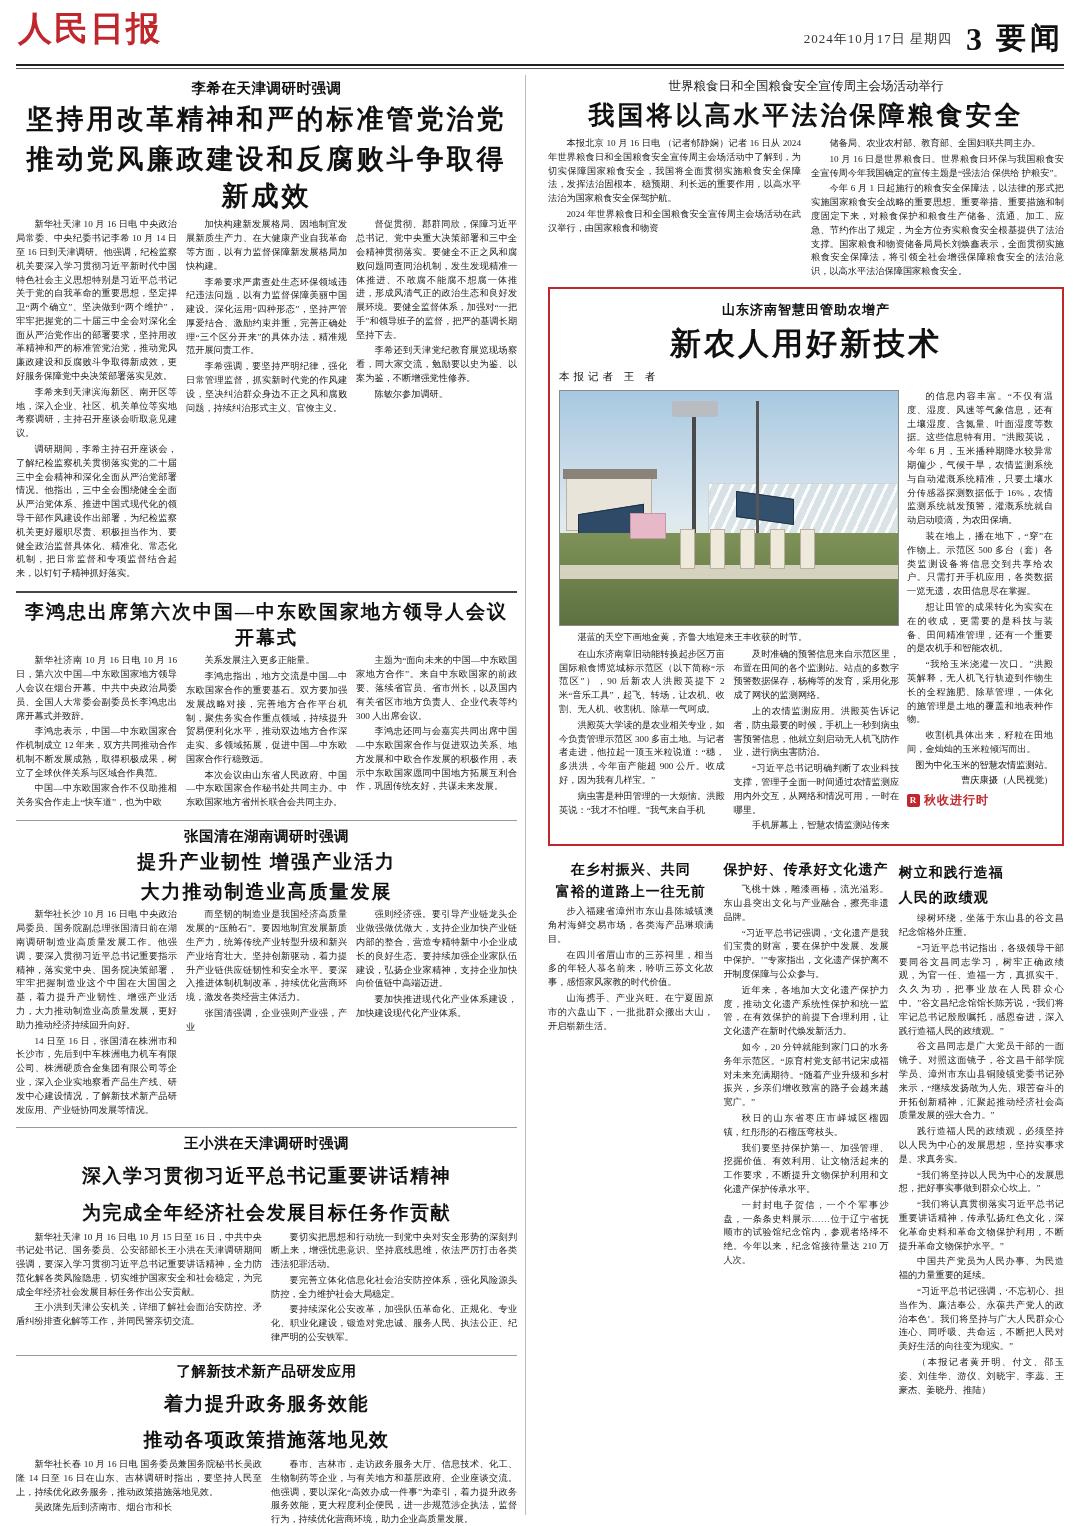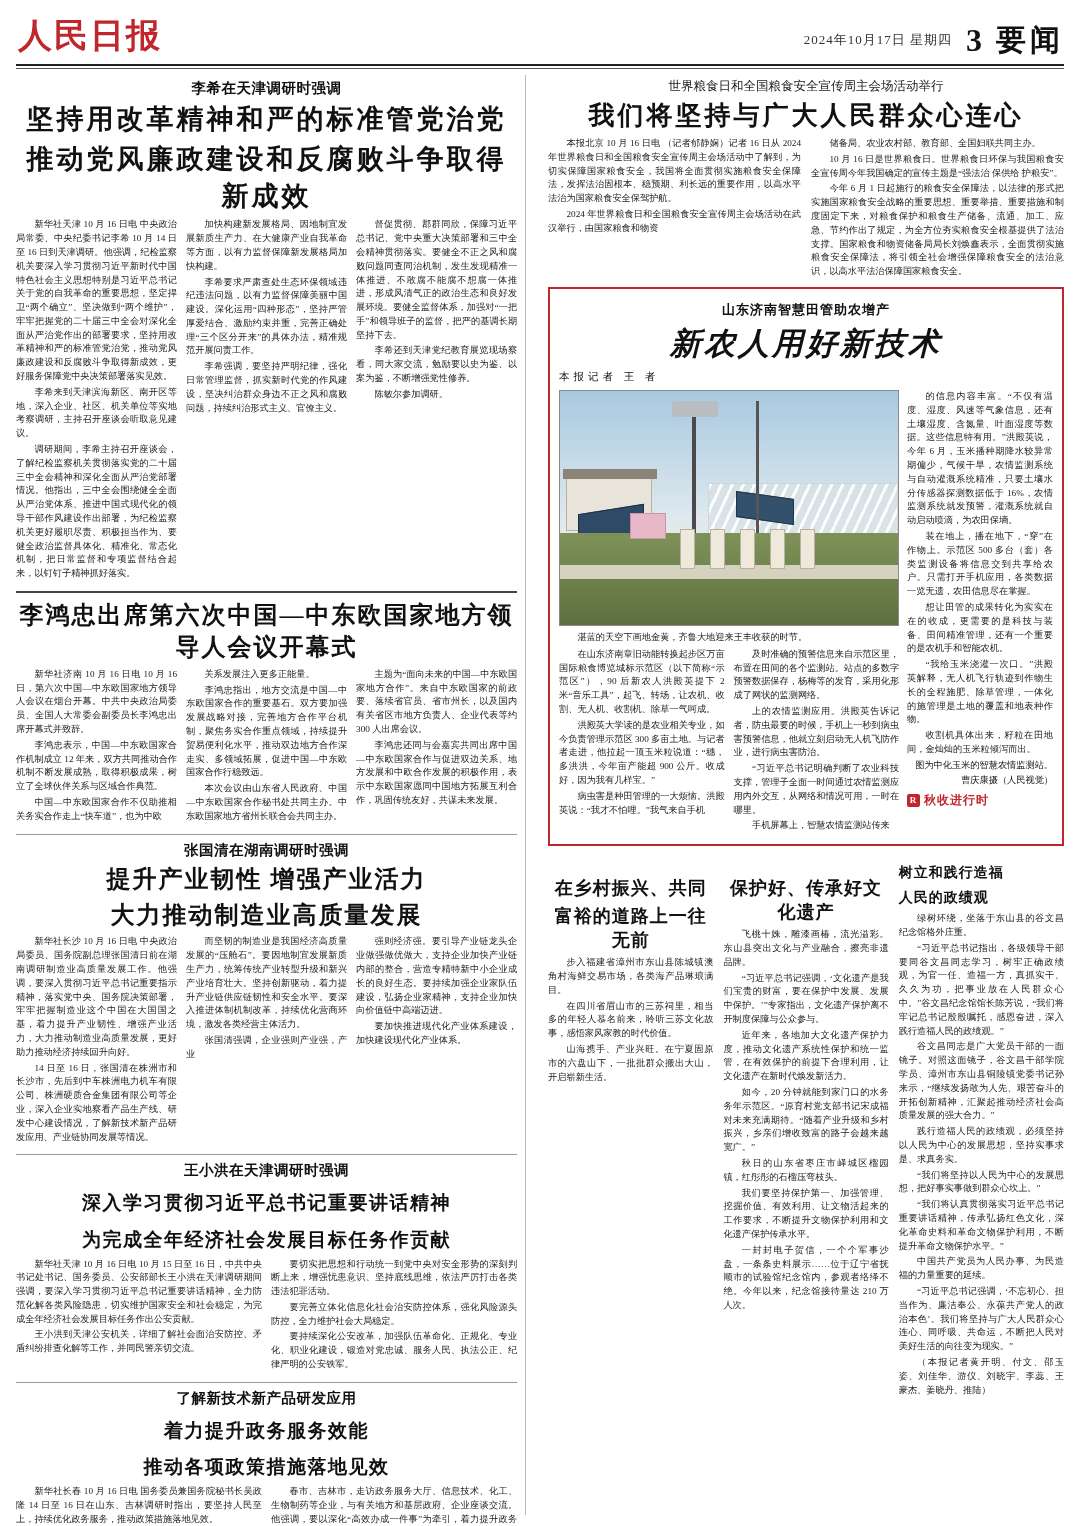--- a/index.html
+++ b/index.html
@@ -7,21 +7,21 @@
   body {
     width:1080px; height:1526px;
     background:#ffffff;
     font-family:"Liberation Serif", serif;
     color:#111;
     overflow:hidden;
   }
   .page { width:1080px; height:1526px; padding:10px 16px 8px 16px; position:relative; }
 
   
-  .masthead { display:flex; align-items:center; justify-content:space-between; height:52px; }
+  .masthead { display:flex; align-items:flex-start; justify-content:space-between; height:52px; }
   .logo {
     font-family:"Liberation Serif", serif;
     font-weight:bold; font-size:34px; letter-spacing:2px;
     color:#c0272d; line-height:1.1; padding-left:2px;
   }
   .masthead-right { display:flex; align-items:center; gap:14px; padding-top:8px; }
   .md-date { font-size:13px; color:#333; letter-spacing:1px; }
   .md-pagenum { font-size:32px; font-weight:bold; color:#111; line-height:1; }
   .md-section { font-size:30px; font-weight:bold; letter-spacing:4px; color:#111; }
 
@@ -33,21 +33,21 @@
   .col-left { width:516px; padding-right:8px; border-right:1px solid #bbb; }
   .col-right { width:532px; padding-left:10px; }
 
   .inner2 { display:flex; gap:10px; }
   .inner2 > div { flex:1 1 0; min-width:0; }
 
   
   .kicker { text-align:center; font-size:14.5px; font-weight:bold; letter-spacing:.5px; margin:4px 0 3px; }
   .kicker-sm { text-align:center; font-size:12.5px; margin:3px 0; color:#222; }
   .hl1 { text-align:center; font-weight:bold; font-size:27px; letter-spacing:3px; line-height:1.35; margin:2px 0 4px; }
-  .hl2 { text-align:center; font-weight:bold; font-size:24px; letter-spacing:2px; line-height:1.35; margin:2px 0 4px; }
+  .hl2 { text-align:center; font-weight:bold; font-size:19px; letter-spacing:2px; line-height:1.35; margin:2px 0 4px; }
   .hl3 { text-align:center; font-weight:bold; font-size:19px; letter-spacing:1.5px; line-height:1.4; margin:10px 0 4px; }
 
   .hr-sep { border-top:1px solid #999; margin:8px 0 6px; }
   .hr-sep-d { border-top:2px solid #444; margin:8px 0 6px; }
 
   
   .bt {
     font-size:9.2px; line-height:1.5; text-align:justify;
     color:#1a1a1a; letter-spacing:0px;
     word-break:break-all;
@@ -55,21 +55,21 @@
   .bt p { margin:0 0 2px 0; text-indent:2em; }
   .sig { text-align:right; font-size:9.2px; margin-top:2px; }
 
   
   .feature {
     border:2px solid #c0272d;
     padding:8px 9px 9px 9px;
     margin:6px 0 8px 0;
   }
   .feat-kicker { text-align:center; font-size:13px; font-weight:bold; color:#111; letter-spacing:1px; margin-bottom:4px; }
-  .feat-title { text-align:center; font-size:31px; font-weight:bold; letter-spacing:3px; margin:2px 0 5px;font-style:italic; }
+  .feat-title { text-align:center; font-size:31px; font-weight:bold; letter-spacing:3px; margin:2px 0 5px; }
   .feat-by { text-align:left; font-size:10.5px; letter-spacing:4px; margin-bottom:6px; }
   .feat-cols { display:flex; gap:8px; }
   .feat-colA { width:340px; }
   .feat-colB { flex:1; }
 
   .photo {
     width:100%; height:236px; position:relative; overflow:hidden;
     background:linear-gradient(#9fc4dd 0%, #cfe0ea 38%, #b9c6a8 52%, #8a9b6e 100%);
     border:1px solid #8a8a8a;
   }
@@ -90,21 +90,21 @@
 
   .caption-wrap { margin-top:5px; }
 
   .tag-red {
     display:inline-flex; align-items:center; gap:4px;
     color:#c0272d; font-weight:bold; font-size:12px; letter-spacing:1px;
     margin-top:5px;
   }
   .tag-red .sq { display:inline-block; width:13px; height:13px; background:#c0272d; color:#fff; font-size:9px; line-height:13px; text-align:center; border-radius:2px; }
 
-  .small-head { text-align:center; font-size:18px; font-weight:bold; letter-spacing:1px; margin:22px 0 4px; }
+  .small-head { text-align:center; font-size:14px; font-weight:bold; letter-spacing:1px; margin:7px 0 4px; }
   .small-head-l { font-size:14px; font-weight:bold; letter-spacing:1px; margin:8px 0 4px; line-height:1.5; }
 </style>
 </head>
 <body>
 
 <div class="page">
 
   <div class="masthead">
     <div class="logo">人民日报</div>
     <div class="masthead-right">
@@ -223,21 +223,21 @@
           </div>
         </div>
       </div>
 
     </div>
 
     <div class="col-right">
 
       <div>
         <div class="kicker-sm">世界粮食日和全国粮食安全宣传周主会场活动举行</div>
-        <div class="hl1" style="font-size:26px">我们将坚持与广大人民群众心连心</div>
+        <div class="hl1" style="font-size:26px">我国将以高水平法治保障粮食安全</div>
         <div class="inner2" style="gap:10px">
           <div class="bt">
             <p>本报北京 10 月 16 日电  （记者郁静娴）记者 16 日从 2024 年世界粮食日和全国粮食安全宣传周主会场活动中了解到，为切实保障国家粮食安全，我国将全面贯彻实施粮食安全保障法，发挥法治固根本、稳预期、利长远的重要作用，以高水平法治为国家粮食安全保驾护航。</p>
             <p>2024 年世界粮食日和全国粮食安全宣传周主会场活动在武汉举行，由国家粮食和物资</p>
           </div>
           <div class="bt">
             <p>储备局、农业农村部、教育部、全国妇联共同主办。</p>
             <p>10 月 16 日是世界粮食日。世界粮食日环保与我国粮食安全宣传周今年我国确定的宣传主题是“强法治  保供给  护粮安”。</p>
             <p>今年 6 月 1 日起施行的粮食安全保障法，以法律的形式把实施国家粮食安全战略的重要思想、重要举措、重要措施和制度固定下来，对粮食保护和粮食生产储备、流通、加工、应急、节约作出了规定，为全方位夯实粮食安全根基提供了法治支撑。国家粮食和物资储备局局长刘焕鑫表示，全面贯彻实施粮食安全保障法，将引领全社会增强保障粮食安全的法治意识，以高水平法治保障国家粮食安全。</p>
           </div>

